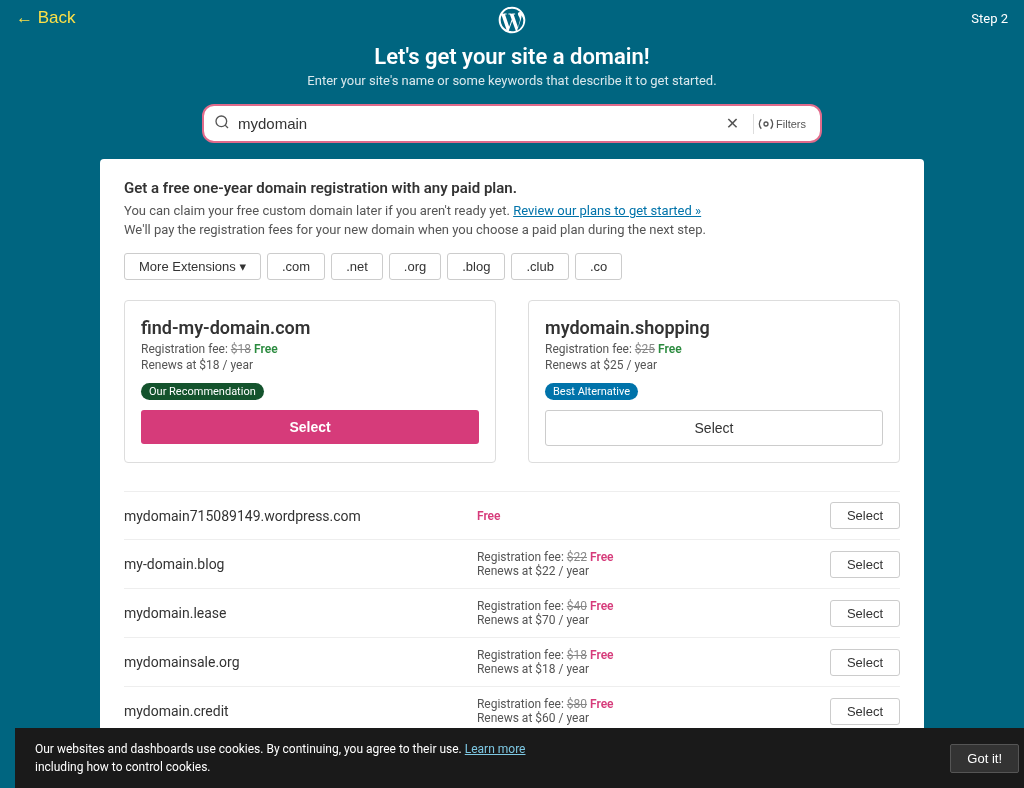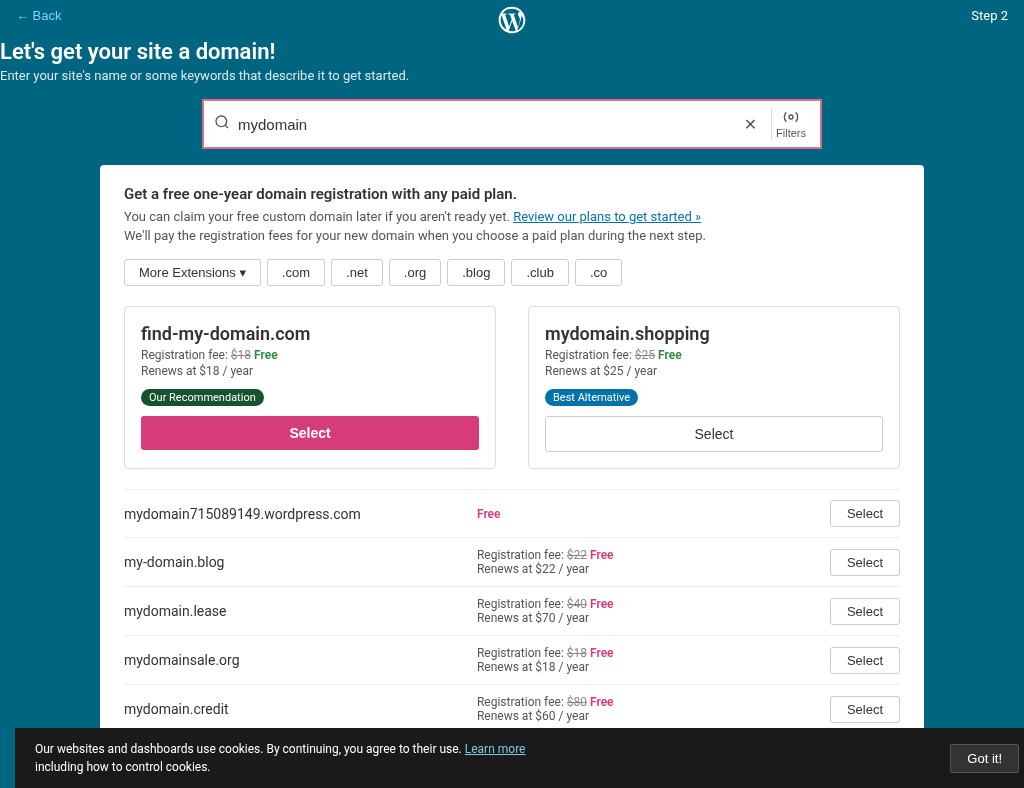--- a/index.html
+++ b/index.html
@@ -13,43 +13,44 @@
     }
     
     .top-bar {
       display: flex;
       justify-content: space-between;
       align-items: center;
       padding: 8px 16px;
       color: white;
     }
     .back-btn {
-      color: #7dd3fc;
+      color: #fde047;
       background: none;
       border: none;
       cursor: pointer;
-      font-size: 13px;
+      font-size: 17px;
       display: flex;
       align-items: center;
       gap: 4px;
     }
     .step-label {
       color: white;
       font-size: 13px;
     }
     .wp-logo {
       position: absolute;
       left: 50%;
       transform: translateX(-50%);
       top: 4px;
     }
     .wp-logo svg { width: 32px; height: 32px; fill: white; }
 
     
     .header {
+      text-align: center;
       color: white;
       padding: 8px 0 16px;
     }
     .header h1 {
       font-size: 22px;
       font-weight: 600;
       margin-bottom: 4px;
     }
     .header p {
       font-size: 13px;
@@ -60,21 +61,21 @@
     .search-container {
       display: flex;
       justify-content: center;
       padding: 0 100px 16px;
     }
     .search-box {
       display: flex;
       align-items: center;
       background: white;
       border: 2px solid #e06b8b;
-      border-radius: 0;
+      border-radius: 12px;
       width: 100%;
       max-width: 620px;
       padding: 6px 10px;
       gap: 8px;
     }
     .search-icon-wrap { color: #555; }
     .search-input {
       flex: 1;
       border: none;
       outline: none;
@@ -84,21 +85,21 @@
     .clear-btn {
       background: none;
       border: none;
       cursor: pointer;
       color: #555;
       font-size: 16px;
       padding: 2px;
     }
     .filters-btn {
       display: flex;
-      flex-direction: column;
+      flex-direction: row;
       align-items: center;
       background: none;
       border: none;
       cursor: pointer;
       color: #555;
       font-size: 11px;
       gap: 2px;
       padding: 2px 4px;
       border-left: 1px solid #ddd;
       margin-left: 4px;
@@ -145,21 +146,21 @@
       border-radius: 3px;
       font-size: 13px;
       cursor: pointer;
       color: #333;
     }
 
     
     .featured-row {
       display: flex;
       gap: 32px;
-      margin-bottom: 20px;
+      margin-bottom: 28px;
     }
     .featured-card {
       flex: 1;
       border: 1px solid #ddd;
       border-radius: 4px;
       padding: 16px;
     }
     .featured-card .domain-name {
       font-size: 18px;
       font-weight: 600;

